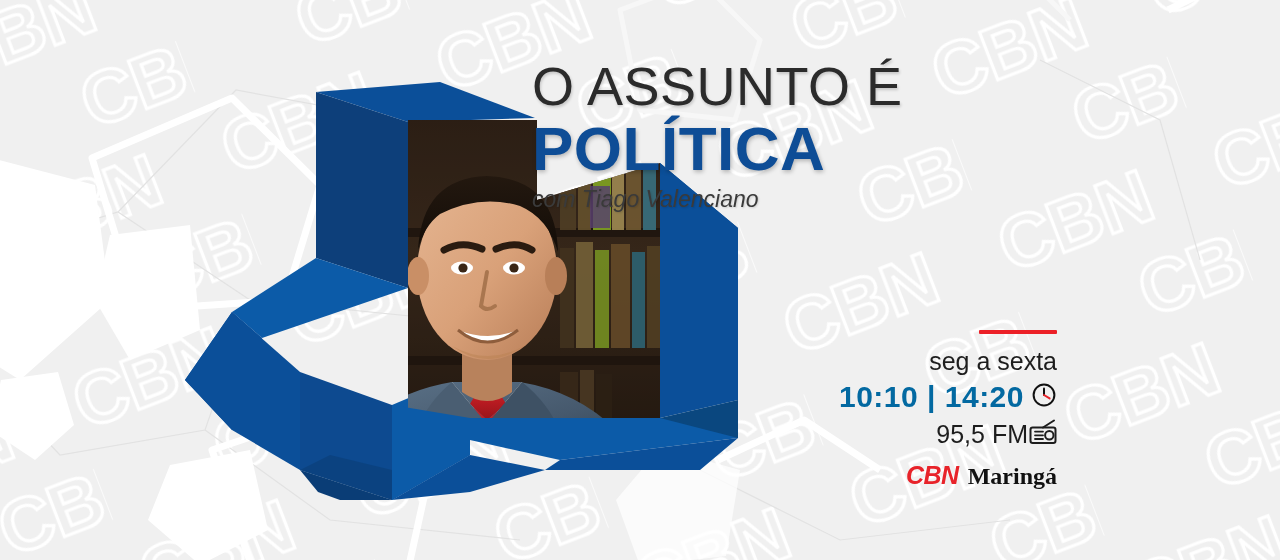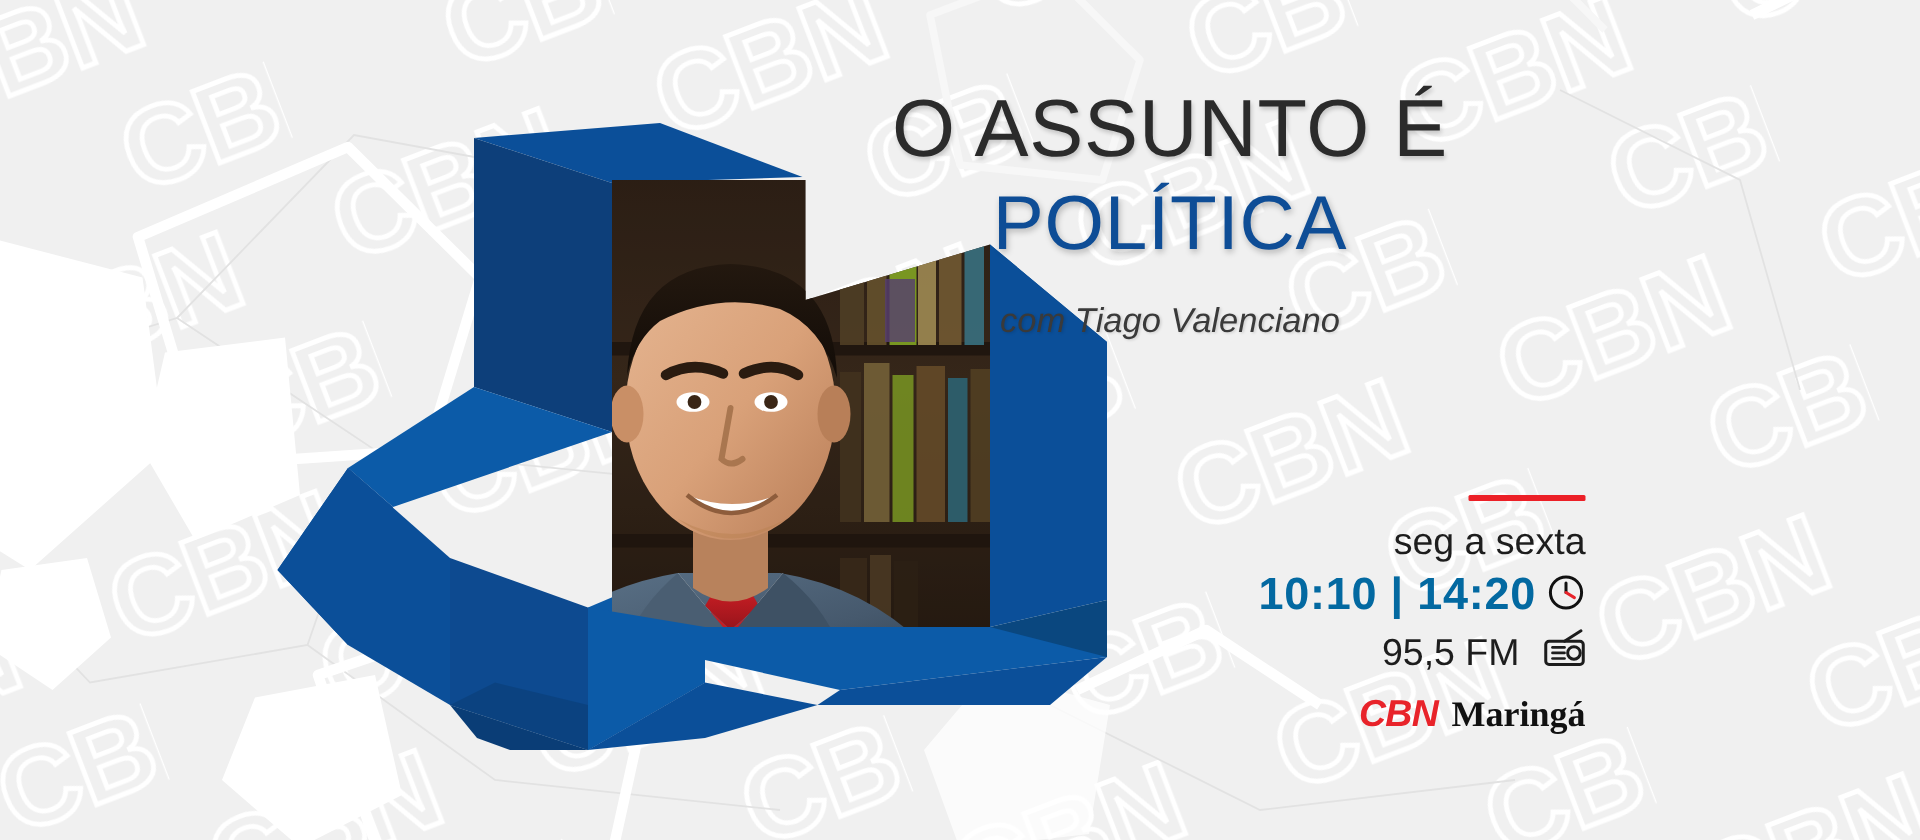--- a/index.html
+++ b/index.html
@@ -46,54 +46,54 @@
     left: 0;
     top: 0;
     width: 1280px;
     height: 560px;
   }
   .artwork svg { display: block; }
 
   
   .headline-block {
     position: absolute;
-    right: 240px;
+    right: 228px;
     top: 56px;
-    text-align: center;
+    text-align: left;
     width: 520px;
   }
   .title-line1 {
     font-family: "Liberation Sans", sans-serif;
     font-size: 54px;
     line-height: 60px;
     font-weight: 400;
     letter-spacing: 0.5px;
     color: #2b2b2b;
     white-space: nowrap;
     text-shadow: 1px 2px 3px rgba(0,0,0,0.18);
   }
   .title-line2 {
     font-family: "Liberation Sans", sans-serif;
-    font-size: 51px;
+    font-size: 62px;
     line-height: 66px;
-    font-weight: 400;
+    font-weight: 700;
     letter-spacing: 0.5px;
     color: #0e4d96;
     white-space: nowrap;
     text-shadow: 1px 2px 4px rgba(0,0,0,0.25);
   }
   .title-sub {
     font-family: "Liberation Sans", sans-serif;
     font-size: 23px;
     line-height: 30px;
     font-weight: 400;
     font-style: italic;
     color: #3a3a3a;
     white-space: nowrap;
-    margin-top: 16px;
+    margin-top: 2px;
     text-shadow: 1px 1px 2px rgba(0,0,0,0.15);
   }
 
   
   .schedule-block {
     position: absolute;
     right: 223px;
     top: 330px;
     width: 300px;
     text-align: right;
@@ -123,23 +123,23 @@
   }
   .sched-times-text {
     font-size: 30px;
     line-height: 34px;
     font-weight: 700;
     color: #0369a1;
     letter-spacing: 0.5px;
   }
   .sched-freq {
     display: flex;
-    align-items: flex-end;
+    align-items: flex-start;
     justify-content: flex-end;
-    gap: 16px;
+    gap: 1px;
     margin-top: 5px;
     white-space: nowrap;
   }
   .sched-freq-text {
     font-size: 25px;
     line-height: 30px;
     font-weight: 400;
     color: #1d1d1d;
   }
   .icon-clock, .icon-radio { display: block; }

